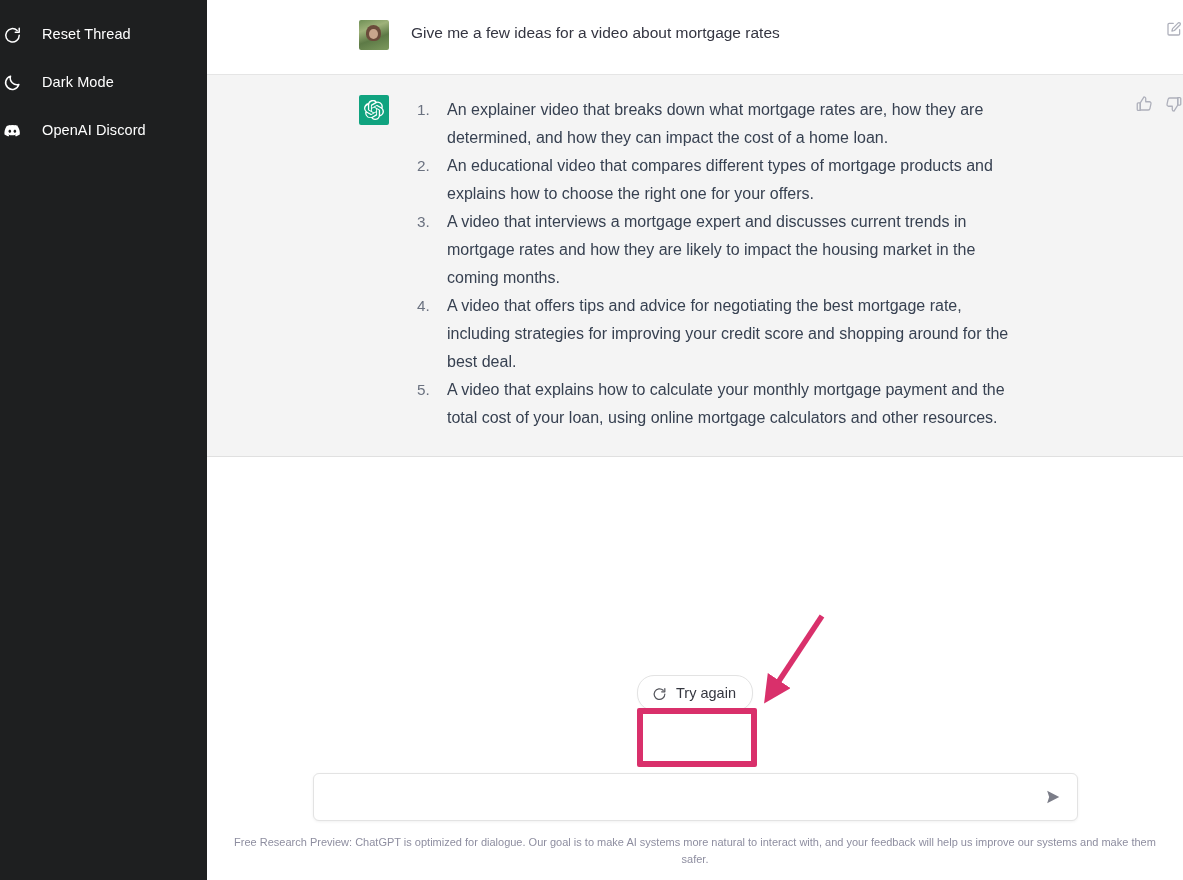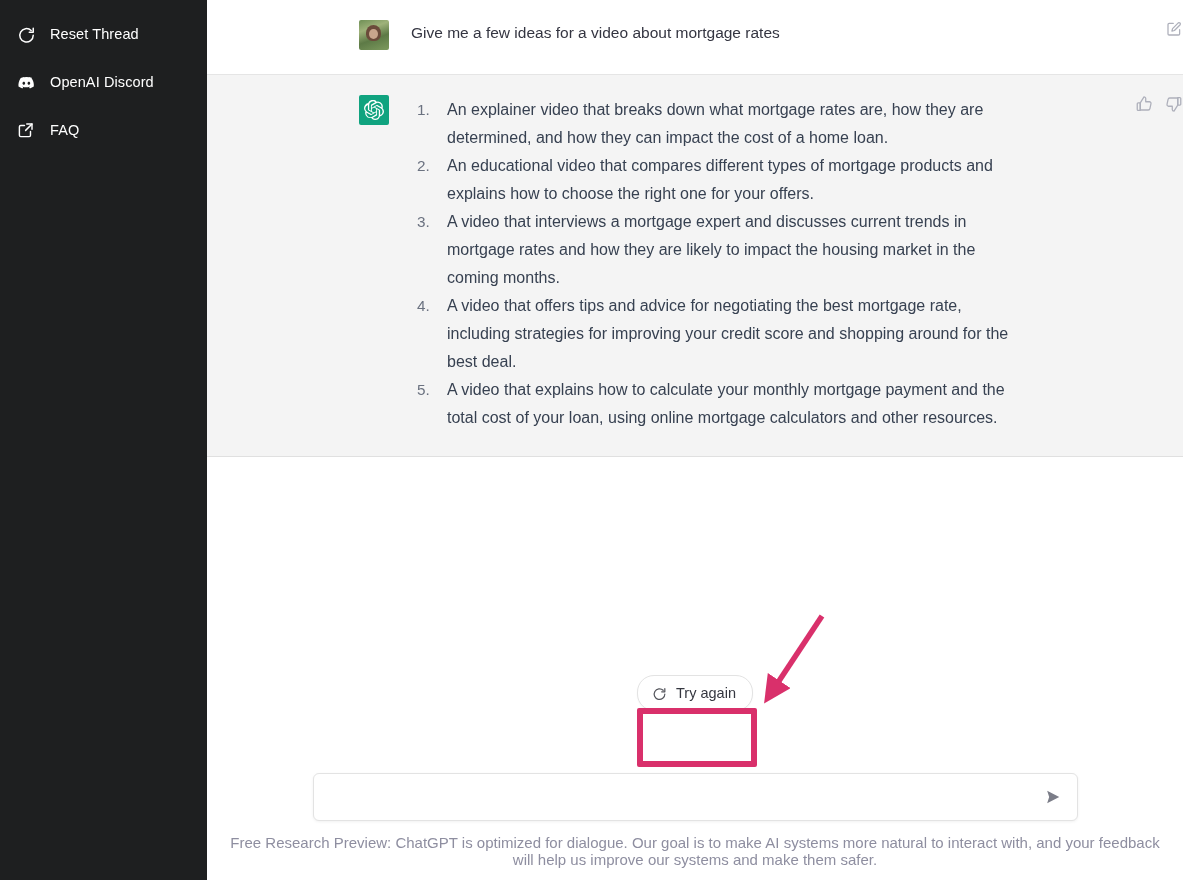--- a/index.html
+++ b/index.html
@@ -25,24 +25,24 @@
     height: 880px;
     background: #1e1f20;
     flex: 0 0 207px;
     padding-top: 10px;
   }
 
   .nav-item {
     display: flex;
     align-items: center;
     height: 48px;
-    padding-left: 16px;
+    padding-left: 2px;
     color: #ffffff;
     cursor: pointer;
-    gap: 14px;
+    gap: 20px;
   }
 
   .nav-icon {
     width: 20px;
     height: 20px;
     flex: 0 0 20px;
     display: flex;
     align-items: center;
     justify-content: center;
     color: #ffffff;
@@ -269,21 +269,21 @@
     cursor: pointer;
   }
   .send-btn svg { display: block; }
 
   #footer-note {
     position: absolute;
     left: 0; right: 0;
     bottom: 12px;
     padding: 0 14px;
     text-align: center;
-    font-size: 15px;
+    font-size: 11px;
     line-height: 17px;
     color: #8e8ea0;
   }
 
   
   #annotation {
     position: absolute;
     left: 0; top: 0;
     width: 1183px;
     height: 880px;
@@ -309,40 +309,38 @@
     <div class="nav-item">
       <span class="nav-icon">
         <svg width="19" height="19" viewBox="0 0 24 24" fill="none" stroke="currentColor" stroke-width="1.9" stroke-linecap="round" stroke-linejoin="round">
           <path d="M20.5 13a8.5 8.5 0 1 1-2.6-6.1"></path>
           <polyline points="20.5 4.2 20.5 9.2 15.5 9.2"></polyline>
         </svg>
       </span>
       <span class="nav-label">Reset Thread</span>
     </div>
 
+    <div class="nav-item">
+      <span class="nav-icon">
+        <svg width="19" height="19" viewBox="0 0 24 24" fill="none" stroke="currentColor" stroke-width="1.9" stroke-linecap="round" stroke-linejoin="round">
+          <path d="M20 14.5A8.5 8.5 0 0 1 9.5 4a8.5 8.5 0 1 0 10.5 10.5z"></path>
+        </svg>
+      </span>
+      <span class="nav-label">Dark Mode</span>
+    </div>
 
     <div class="nav-item">
       <span class="nav-icon">
         <svg width="19" height="19" viewBox="0 0 24 24" fill="currentColor">
           <path d="M19.3 6.2A16 16 0 0 0 15.4 5l-.2.4a14.9 14.9 0 0 0-6.4 0L8.6 5a16 16 0 0 0-3.9 1.2C2.2 10 1.5 13.6 1.9 17.2a16.2 16.2 0 0 0 4.9 2.4l1-1.6c-.6-.2-1.1-.5-1.6-.8l.4-.3a11.5 11.5 0 0 0 9.9 0l.4.3c-.5.3-1 .6-1.6.8l1 1.6a16.1 16.1 0 0 0 4.9-2.4c.5-4.2-.7-7.8-2.9-11zM8.6 14.9c-1 0-1.7-.9-1.7-1.9s.8-1.9 1.7-1.9 1.8.9 1.7 1.9c0 1-.8 1.9-1.7 1.9zm6.4 0c-1 0-1.7-.9-1.7-1.9s.8-1.9 1.7-1.9 1.8.9 1.7 1.9c0 1-.7 1.9-1.7 1.9z"></path>
         </svg>
       </span>
       <span class="nav-label">OpenAI Discord</span>
     </div>
 
-    <div class="nav-item">
-      <span class="nav-icon">
-        <svg width="18" height="18" viewBox="0 0 24 24" fill="none" stroke="currentColor" stroke-width="1.9" stroke-linecap="round" stroke-linejoin="round">
-          <path d="M13 4h7v7"></path>
-          <path d="M20 4 11.5 12.5"></path>
-          <path d="M18 14v5a1.8 1.8 0 0 1-1.8 1.8H5A1.8 1.8 0 0 1 3.2 19V7.8A1.8 1.8 0 0 1 5 6h5"></path>
-        </svg>
-      </span>
-      <span class="nav-label">FAQ</span>
-    </div>
 
 
   </nav>
 
   <section id="main">
 
     <div class="msg-row user">
       <div class="msg-inner">
         <div class="avatar-slot">
           <div class="avatar-user"></div>

